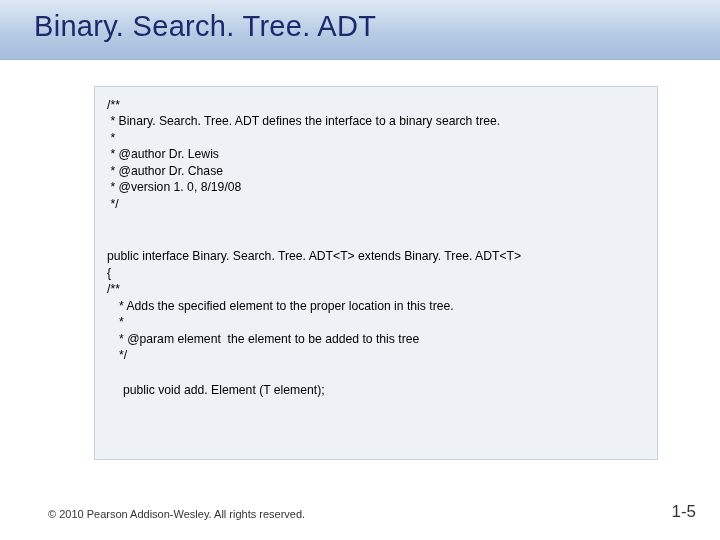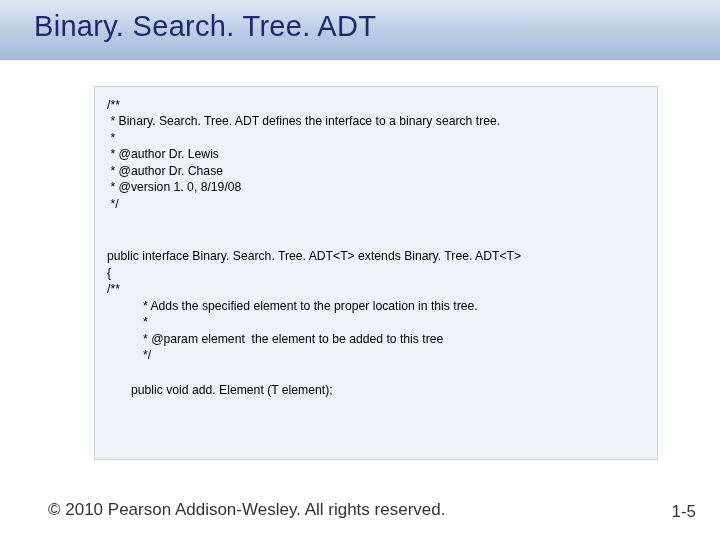--- a/index.html
+++ b/index.html
@@ -40,28 +40,28 @@
     height: 374px;
     background: #eef2f6;
     border: 1px solid #c8d2dc;
     padding: 10px 12px 12px 12px;
     font-size: 12.2px;
     line-height: 1.35;
     color: #000000;
     font-family: Arial, Helvetica, sans-serif;
   }
   .code-block { white-space: pre-wrap; }
-  .code-block.indent1 { margin-left: 36px; }
-  .code-block.indent2 { margin-left: 24px; }
+  .code-block.indent1 { margin-left: 12px; }
+  .code-block.indent2 { margin-left: 16px; }
   .spacer { height: 18px; }
   .footer-left {
     position: absolute;
     bottom: 20px;
     left: 48px;
-    font-size: 17px;
+    font-size: 11px;
     color: #333333;
   }
   .footer-right {
     position: absolute;
     bottom: 18px;
     right: 24px;
     font-size: 17px;
     color: #333333;
   }
 </style>

